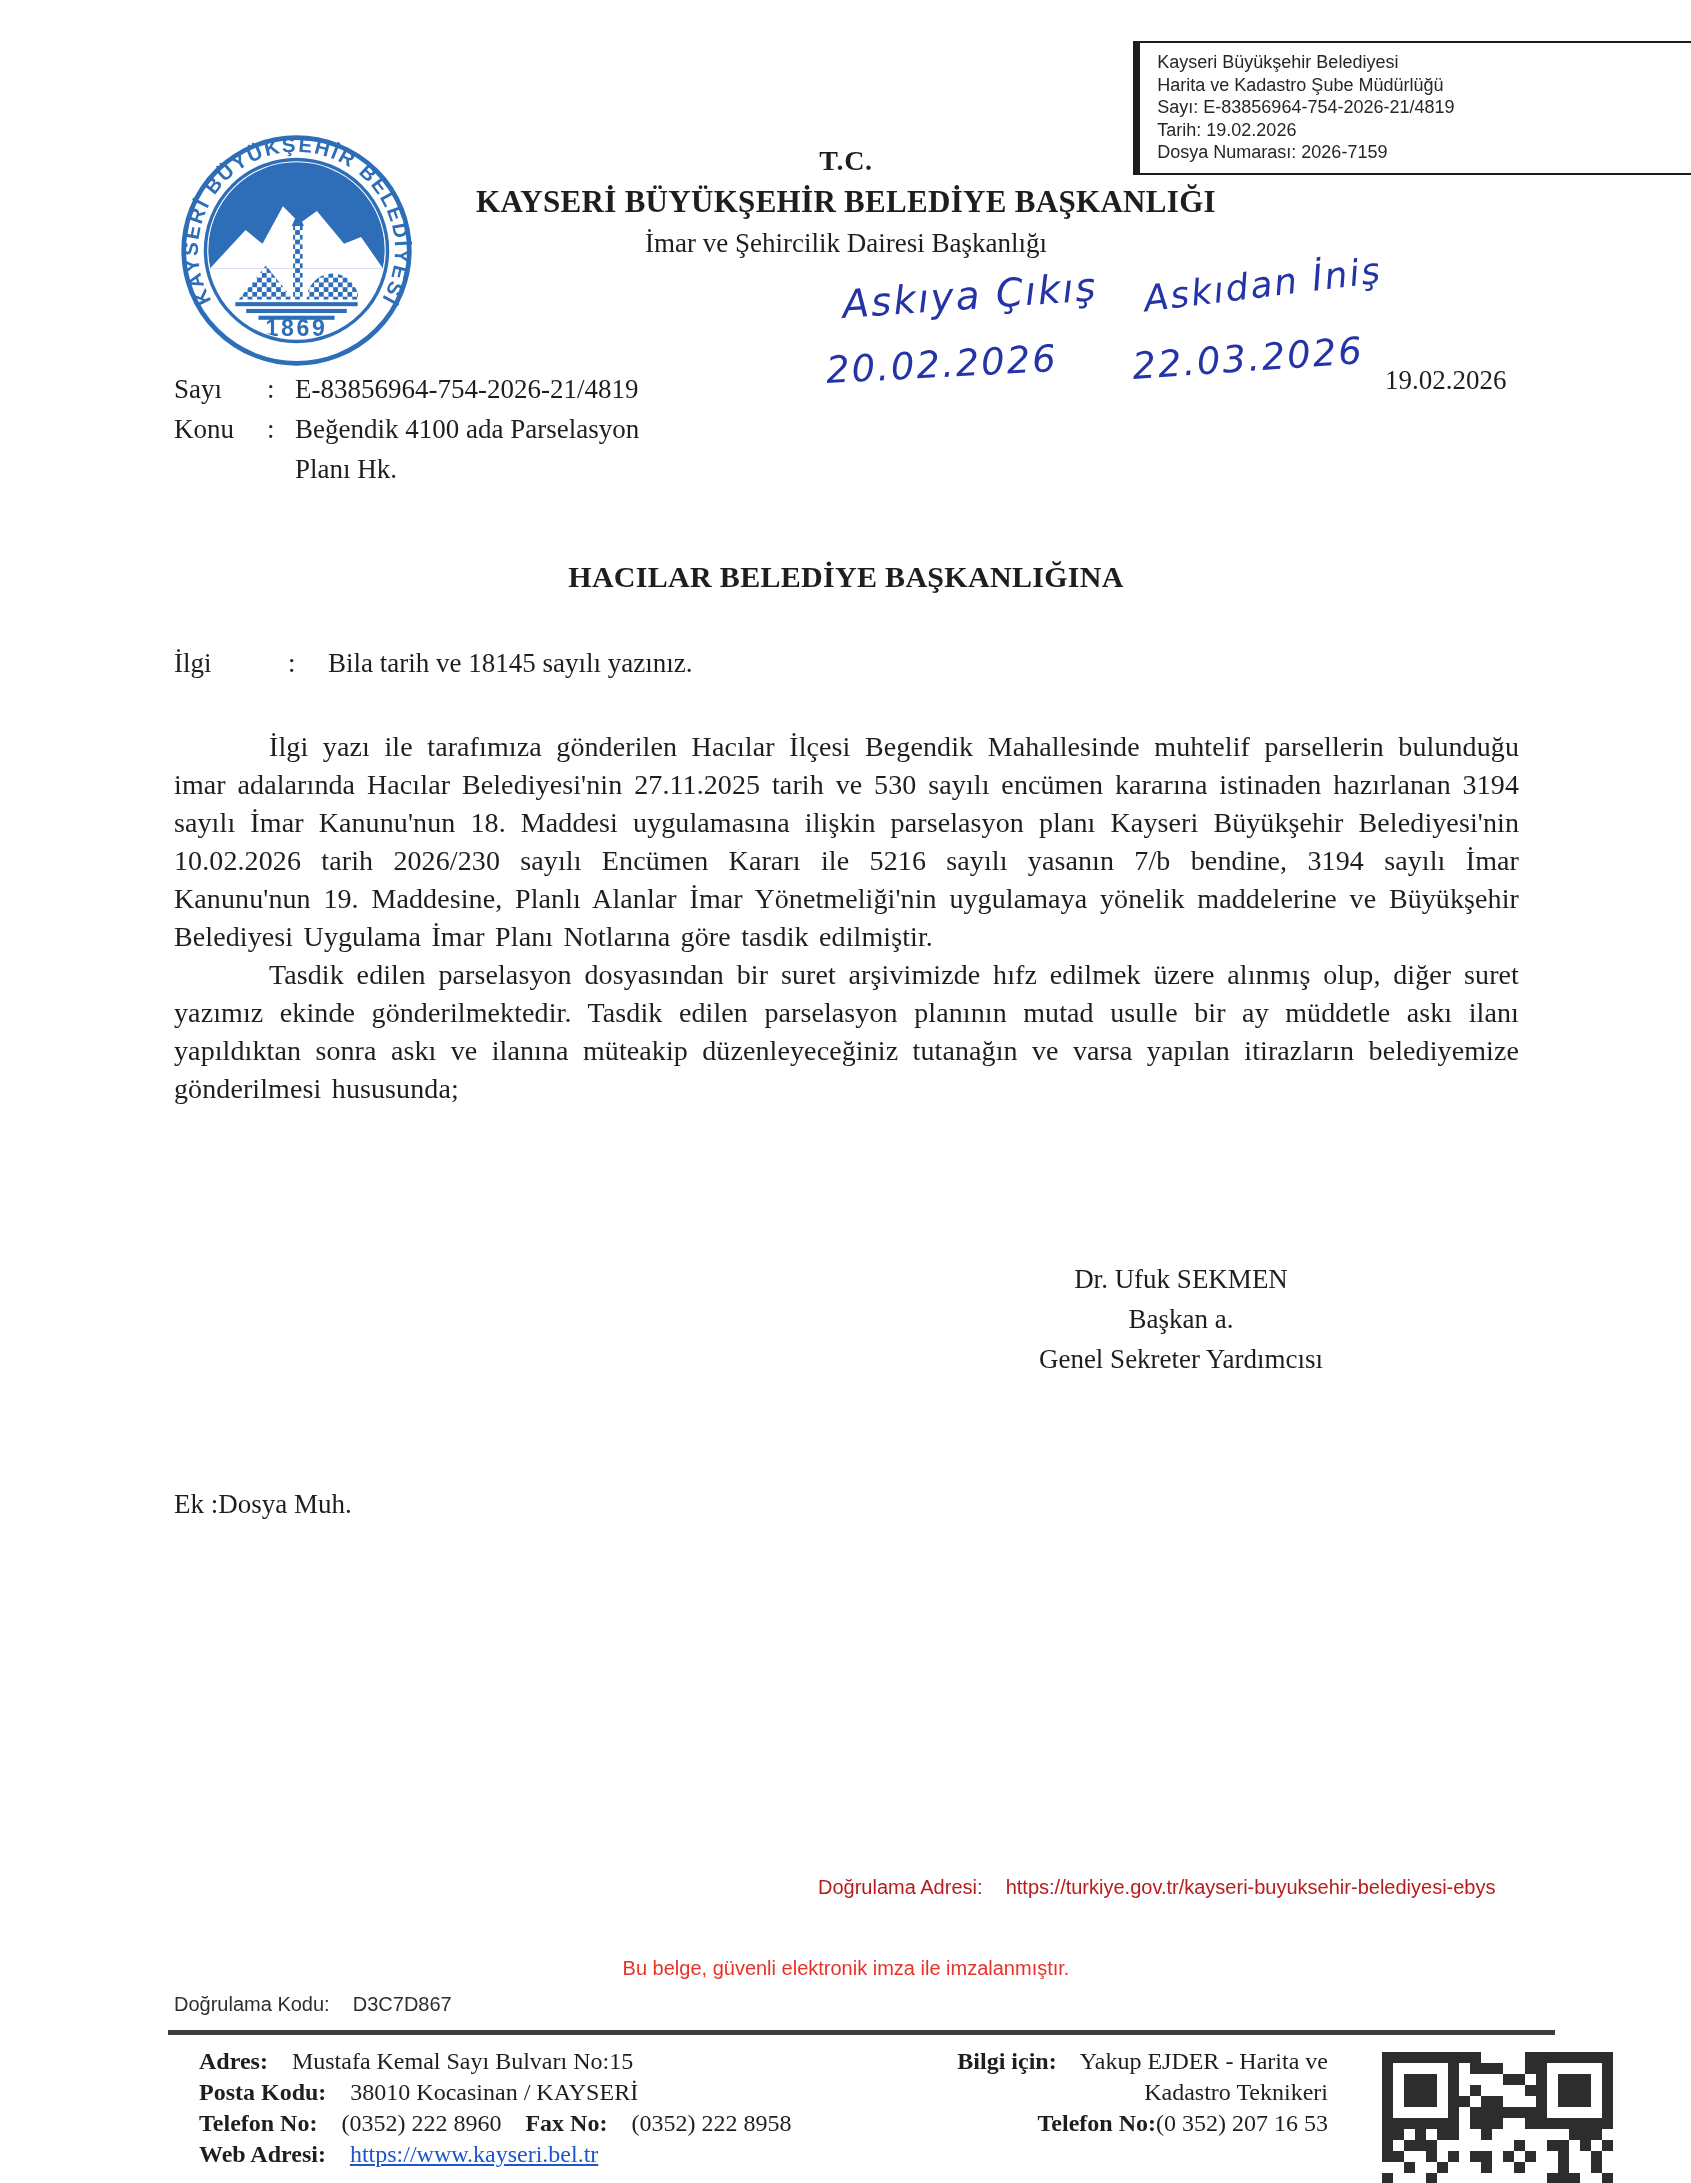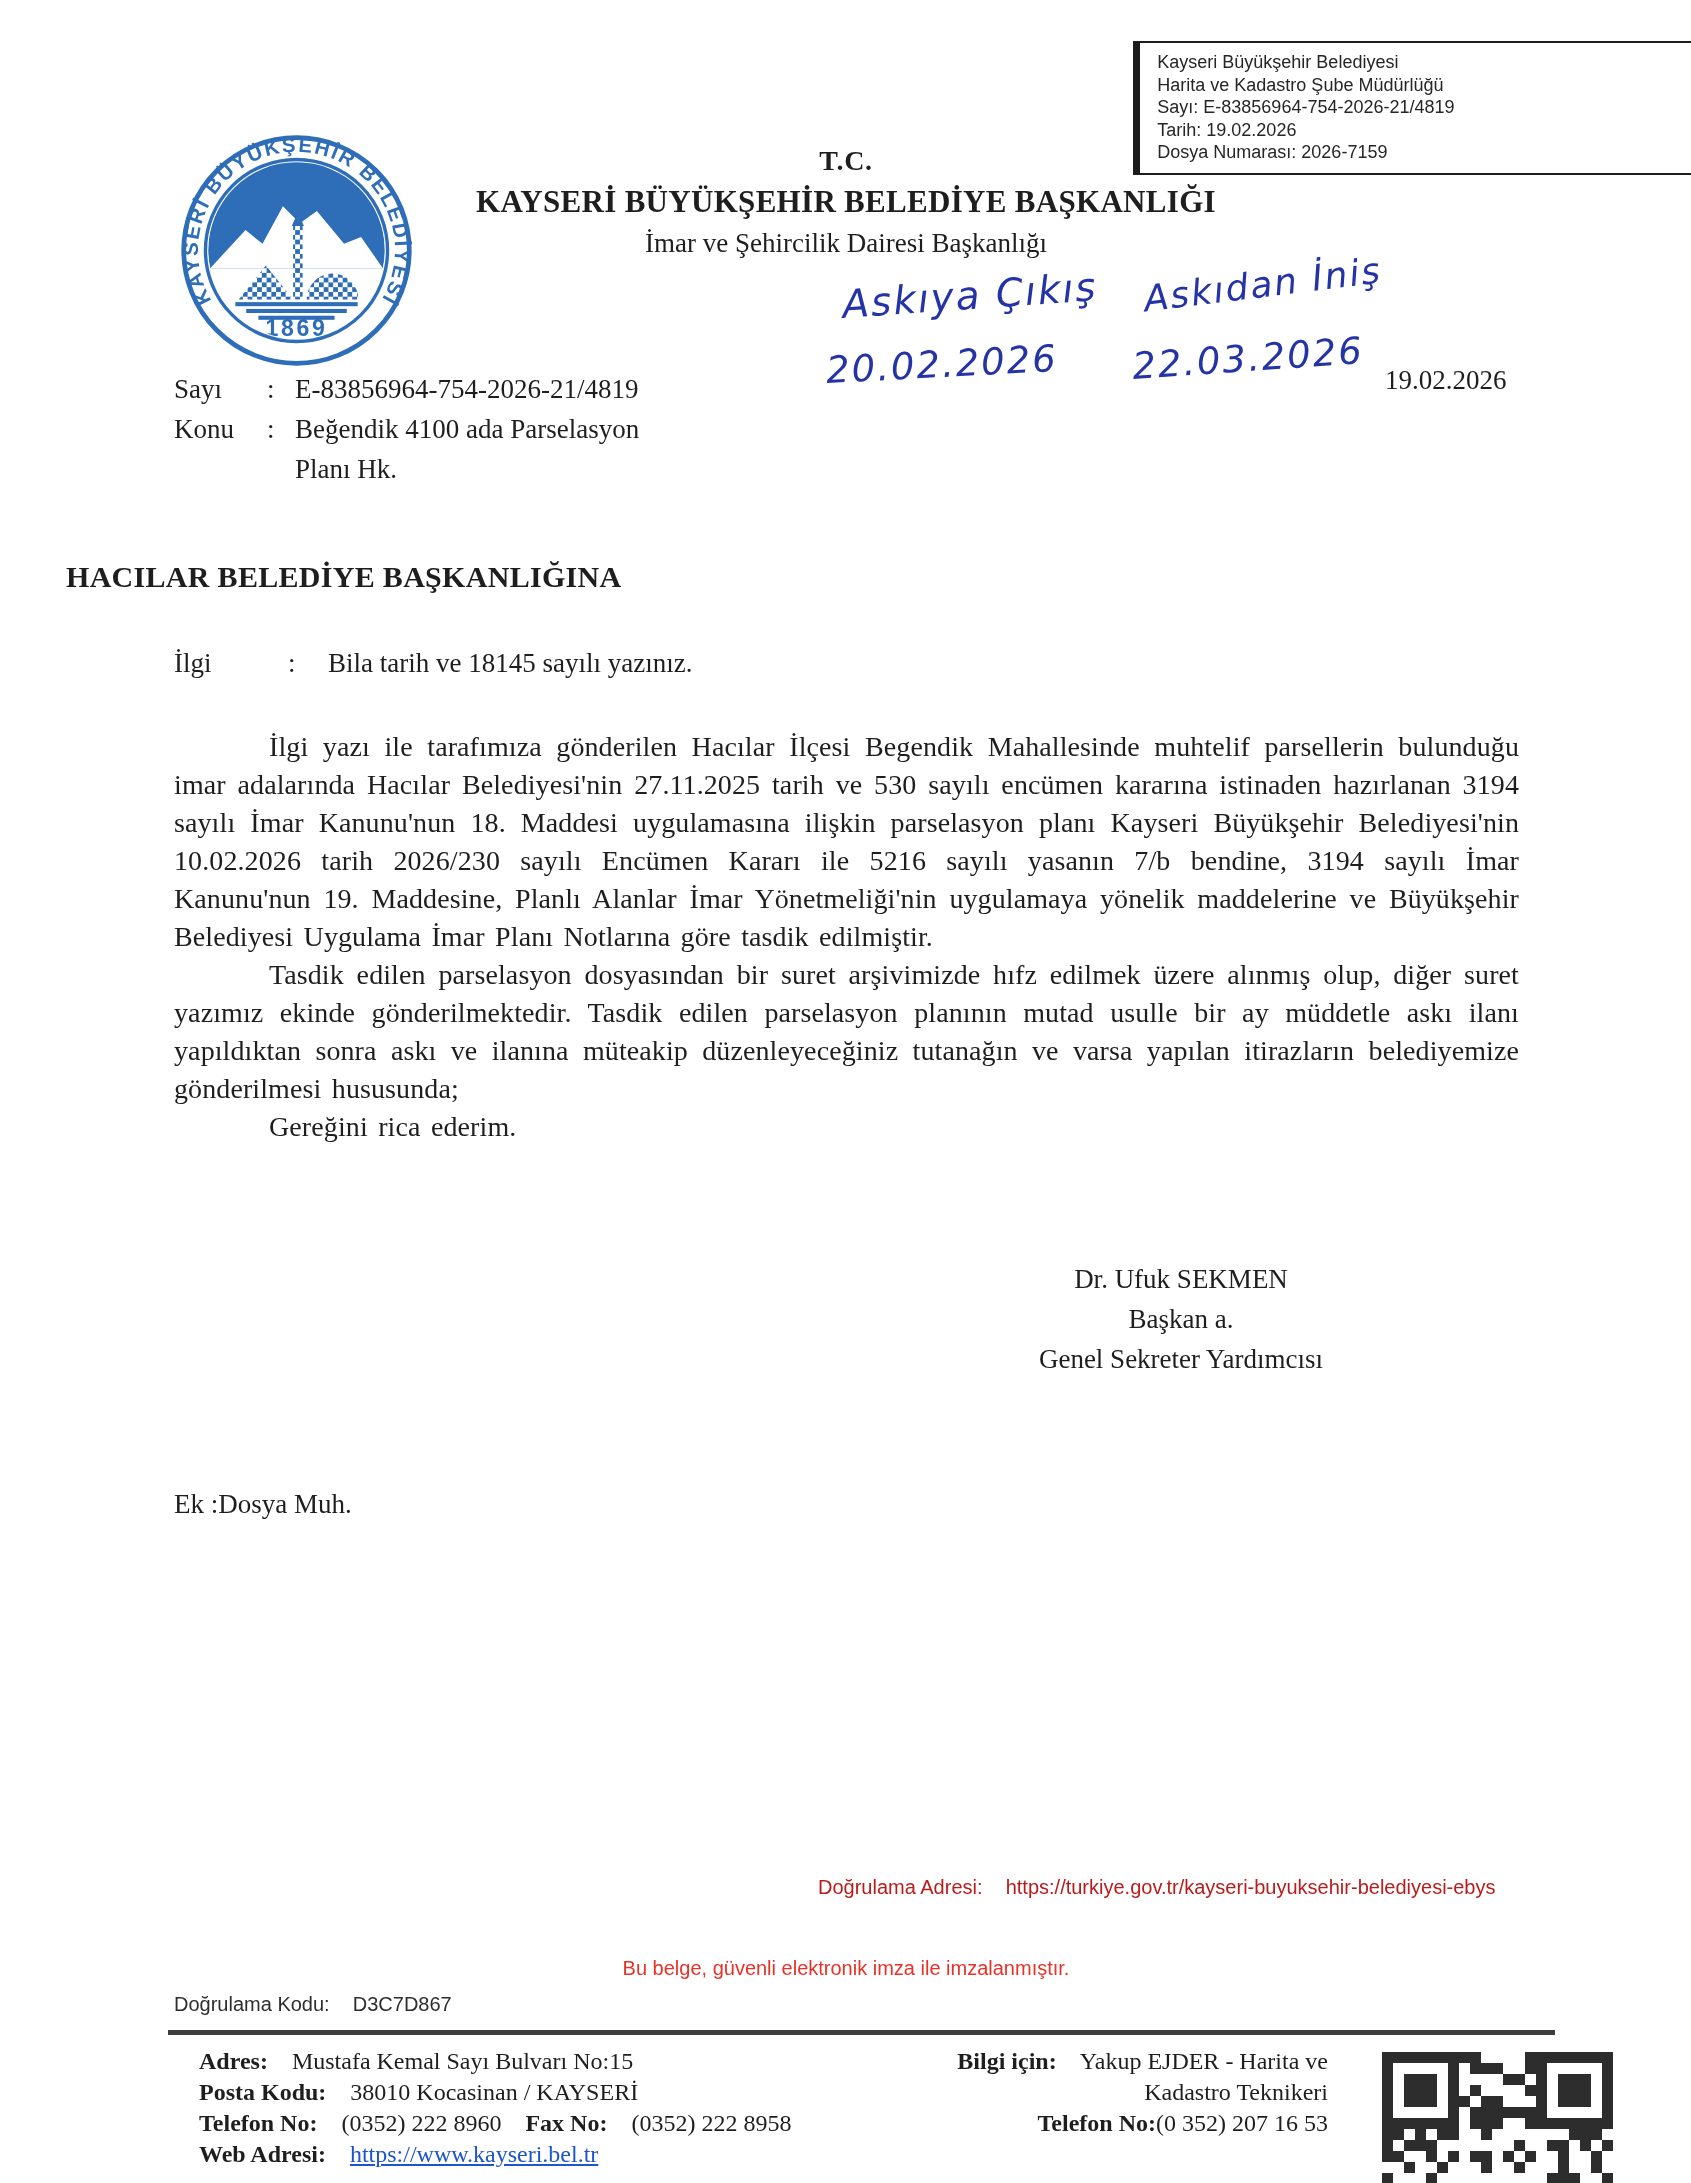--- a/index.html
+++ b/index.html
@@ -30,21 +30,21 @@
   .hand-b-label{left:1143px;top:264px;font-size:36px;transform:rotate(-7deg);}
   .hand-b-date{left:1132px;top:337px;font-size:37px;transform:rotate(-4deg);}
   
   .doc-date{position:absolute;left:1385px;top:365px;font-size:27px;}
   .meta{position:absolute;left:174px;top:369px;font-size:27px;line-height:40px;}
   .meta-row{display:flex;}
   .meta-label{width:93px;}
   .meta-colon{width:28px;}
   .meta-indent{margin-left:121px;}
   
-  .recipient{position:absolute;left:66px;top:560px;width:1560px;
+  .recipient{position:absolute;left:66px;top:560px;width:1560px;text-align:center;
     font-size:30px;font-weight:bold;letter-spacing:0.3px;}
   .reference{position:absolute;left:174px;top:648px;display:flex;font-size:27px;}
   .ref-label{width:114px;}
   .ref-colon{width:40px;}
   
   .body-text{position:absolute;left:174px;top:728px;width:1345px;
     font-size:28px;line-height:38px;text-align:justify;letter-spacing:0.1px;word-spacing:3.3px;}
   .body-text p{margin:0;text-indent:95px;}
   .closing{text-align:left;}
   
@@ -146,21 +146,20 @@
 
   <div class="reference">
     <span class="ref-label">İlgi</span>
     <span class="ref-colon">:</span>
     <span>Bila tarih ve 18145 sayılı yazınız.</span>
   </div>
 
   <div class="body-text">
     <p>İlgi yazı ile tarafımıza gönderilen Hacılar İlçesi Begendik Mahallesinde muhtelif parsellerin bulunduğu imar adalarında Hacılar Belediyesi'nin 27.11.2025 tarih ve 530 sayılı encümen kararına istinaden hazırlanan 3194 sayılı İmar Kanunu'nun 18. Maddesi uygulamasına ilişkin parselasyon planı Kayseri Büyükşehir Belediyesi'nin 10.02.2026 tarih 2026/230 sayılı Encümen Kararı ile 5216 sayılı yasanın 7/b bendine, 3194 sayılı İmar Kanunu'nun 19. Maddesine, Planlı Alanlar İmar Yönetmeliği'nin uygulamaya yönelik maddelerine ve Büyükşehir Belediyesi Uygulama İmar Planı Notlarına göre tasdik edilmiştir.</p>
     <p>Tasdik edilen parselasyon dosyasından bir suret arşivimizde hıfz edilmek üzere alınmış olup, diğer suret yazımız ekinde gönderilmektedir. Tasdik edilen parselasyon planının mutad usulle bir ay müddetle askı ilanı yapıldıktan sonra askı ve ilanına müteakip düzenleyeceğiniz tutanağın ve varsa yapılan itirazların belediyemize gönderilmesi hususunda;</p>
-    <p class="closing">Gereğini rica ederim.</p>
   </div>
 
   <div class="signature">
     <div>Dr. Ufuk SEKMEN</div>
     <div>Başkan a.</div>
     <div>Genel Sekreter Yardımcısı</div>
   </div>
 
   <div class="attachment">Ek :Dosya Muh.</div>
 

